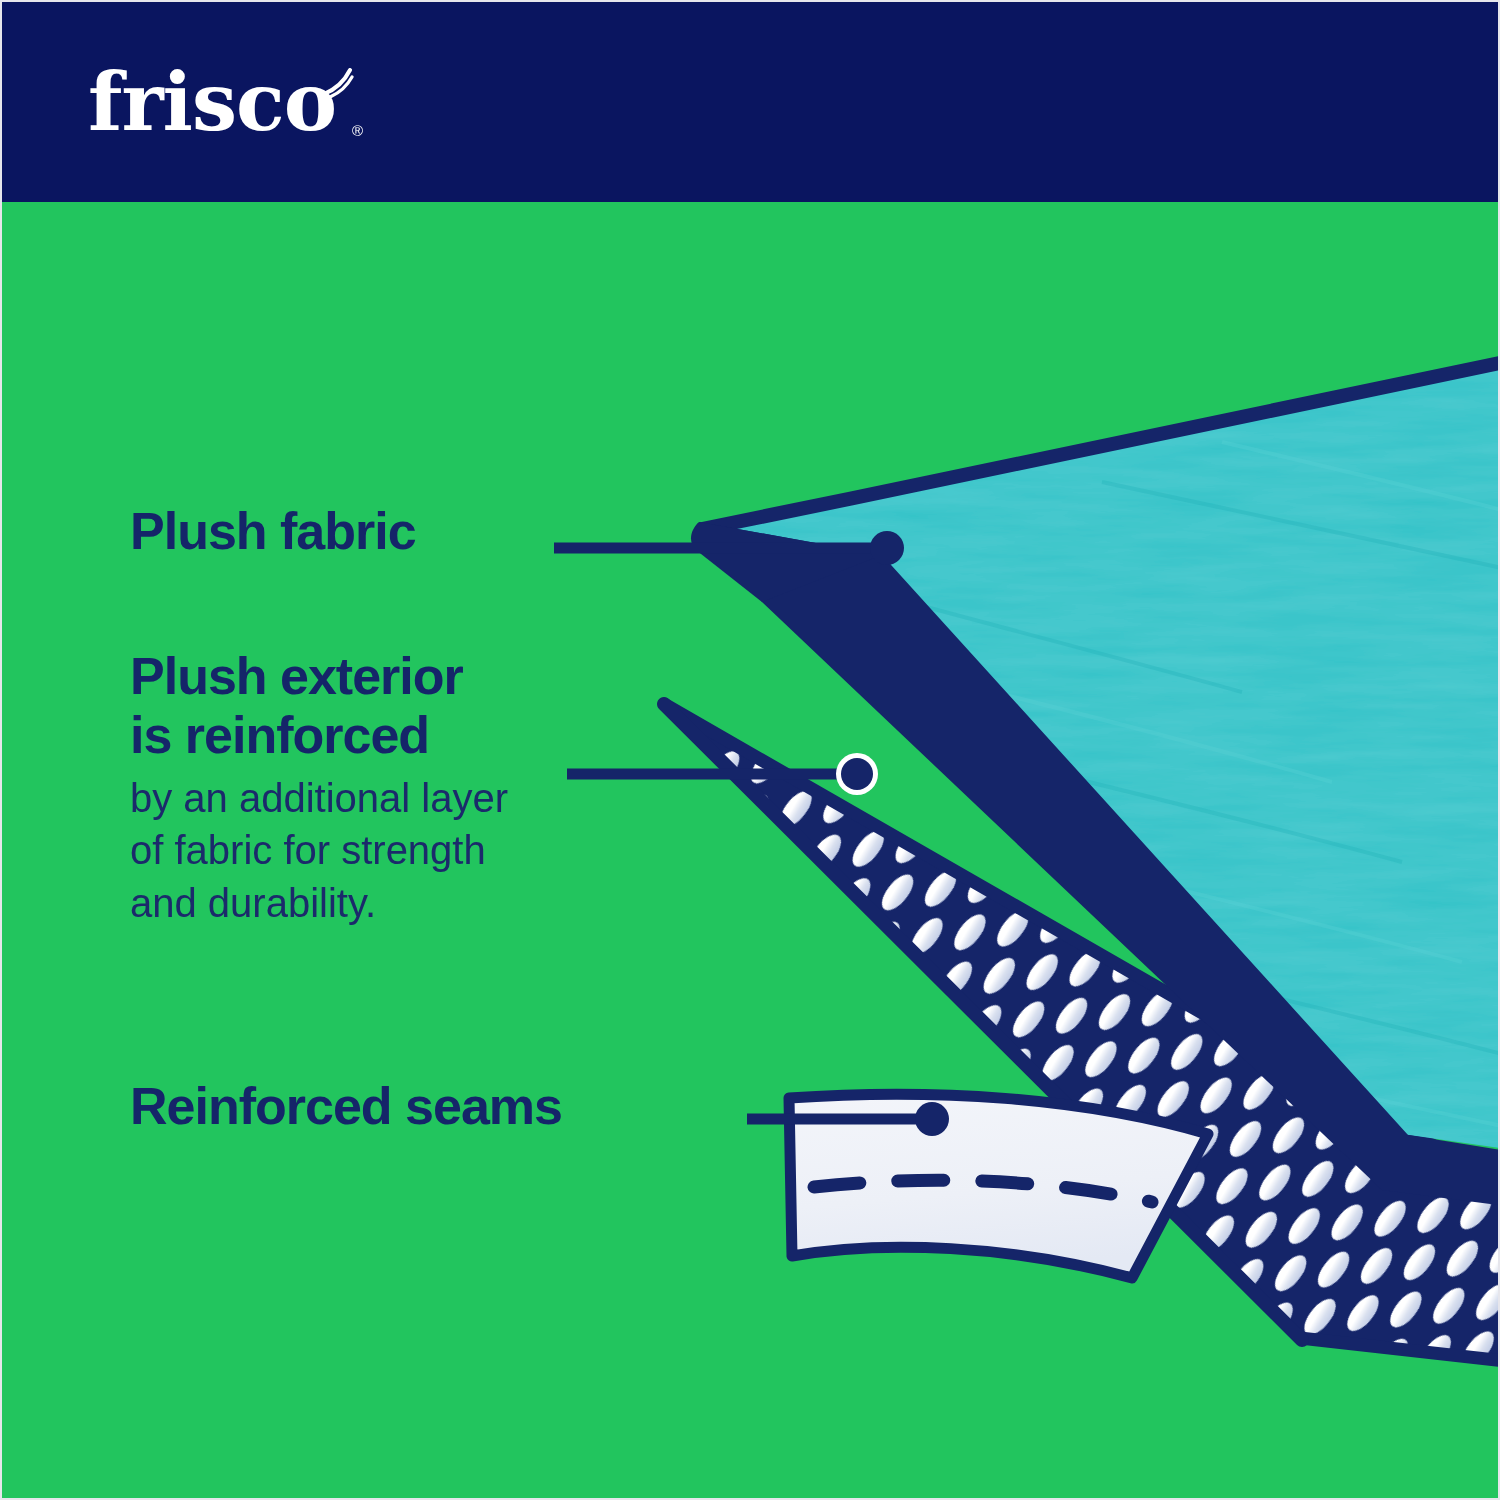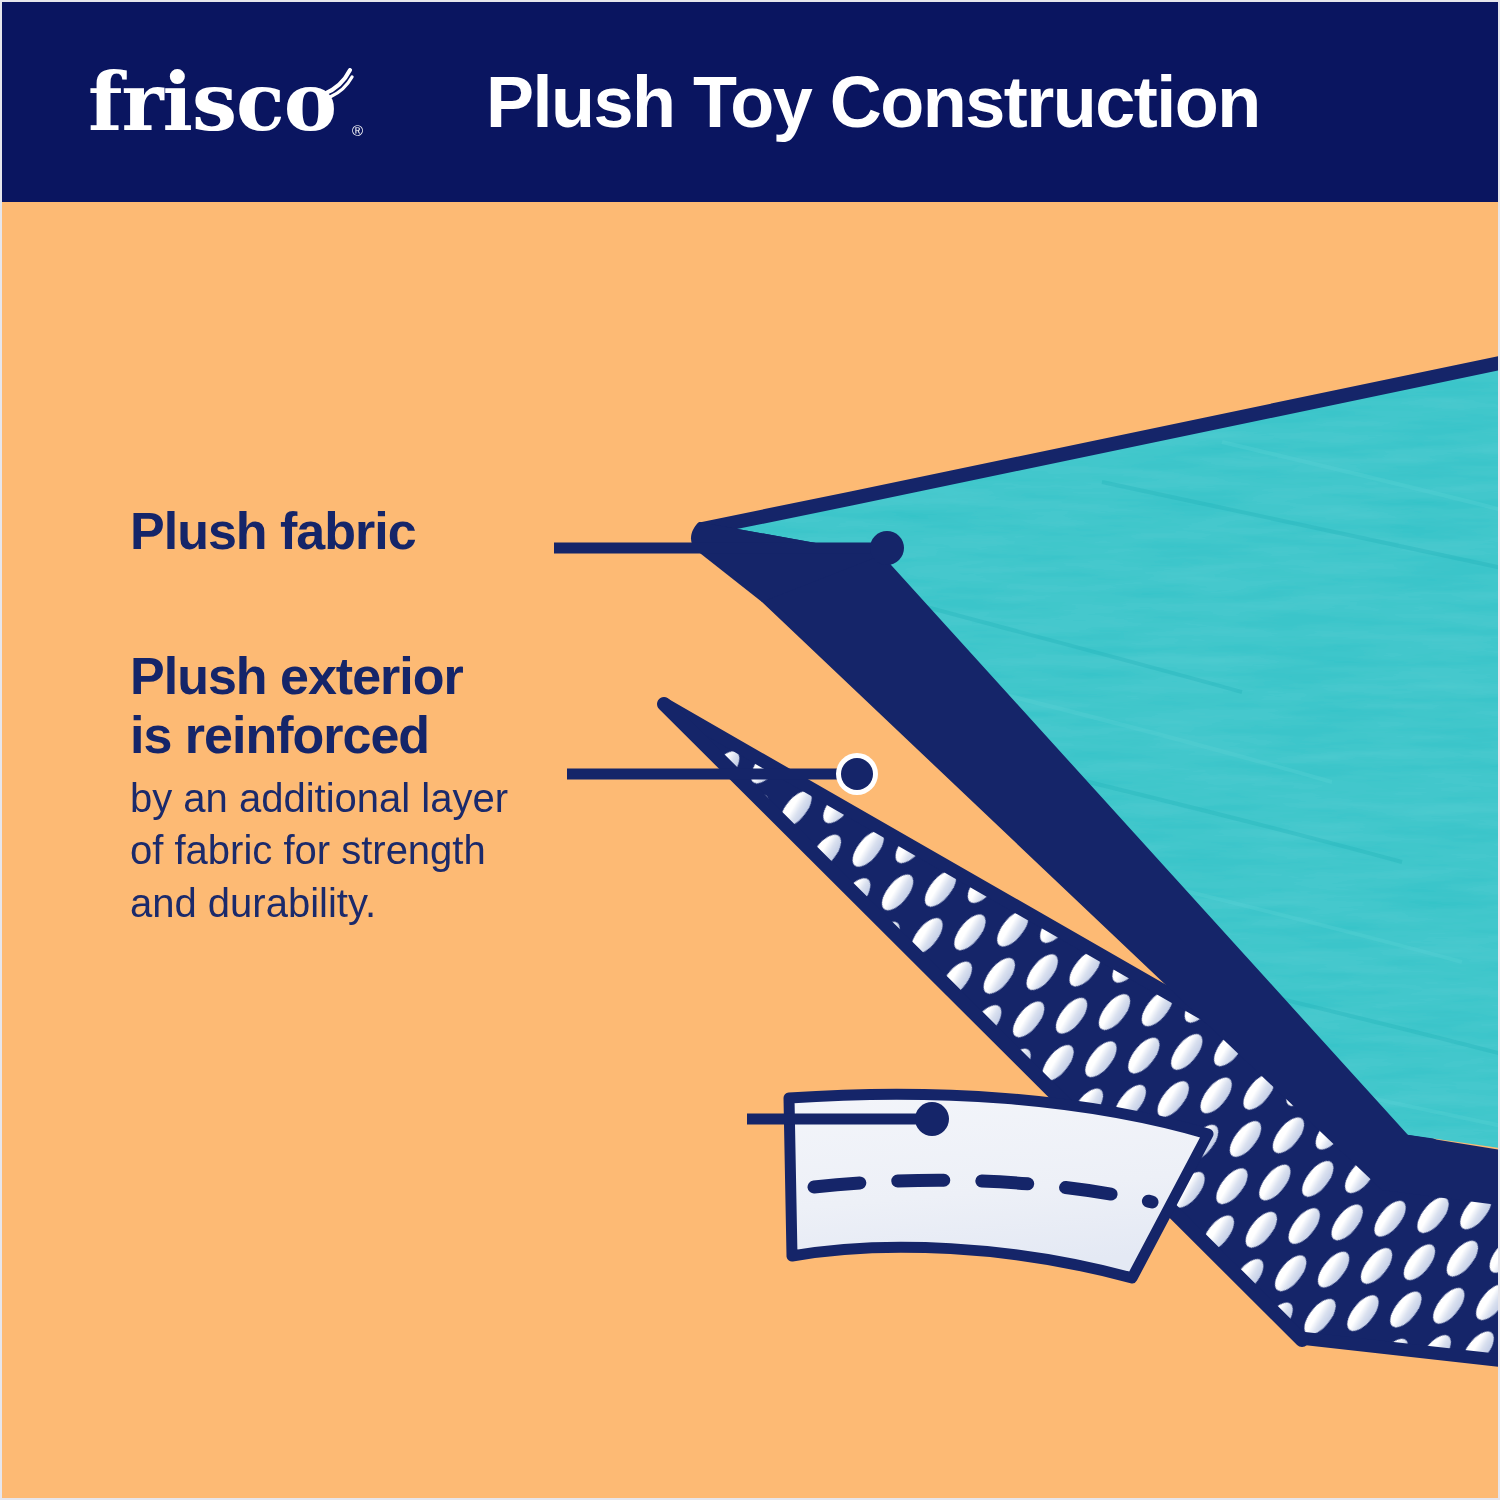--- a/index.html
+++ b/index.html
@@ -5,21 +5,21 @@
 <style>
   html, body {
     margin: 0;
     padding: 0;
     background: #ffffff;
   }
   #page {
     position: relative;
     width: 1500px;
     height: 1500px;
-    background: #fdba74;
+    background: #22c55e;
     overflow: hidden;
     font-family: "Liberation Sans", "DejaVu Sans", sans-serif;
     box-sizing: border-box;
     border: 2px solid #e6e6ec;
   }
 
   
   #header-banner {
     position: absolute;
     left: 0;
@@ -110,21 +110,20 @@
 
   <div id="header-banner">
     <div id="brand-logo">
       <span>frisco</span>
       <svg class="swish" viewBox="0 0 34 30">
         <path d="M4 26 C 14 22, 24 14, 30 2" stroke="#ffffff" stroke-width="4" fill="none" stroke-linecap="round"></path>
         <path d="M10 29 C 19 25, 27 18, 32 9" stroke="#ffffff" stroke-width="3.2" fill="none" stroke-linecap="round"></path>
       </svg>
       <span class="regmark">®</span>
     </div>
-    <div id="banner-title">Plush Toy Construction</div>
   </div>
 
   <svg id="illustration" viewBox="0 0 1500 1500">
     <defs>
 
       <filter id="furTexture" x="-5%" y="-5%" width="110%" height="110%">
         <feTurbulence type="fractalNoise" baseFrequency="0.012 0.09" numOctaves="3" seed="7" result="noise"></feTurbulence>
         <feDisplacementMap in="SourceGraphic" in2="noise" scale="9" xChannelSelector="R" yChannelSelector="G"></feDisplacementMap>
       </filter>
       <filter id="furShade" x="-5%" y="-5%" width="110%" height="110%">
@@ -252,15 +251,16 @@
     <p class="label-body">by an additional layer
 of fabric for strength
 and durability.</p>
   </div>
 
   <div class="label-block" id="label-plush-fabric">
     <p class="label-heading">Plush fabric</p>
   </div>
 
   <div class="label-block" id="label-reinforced-seams">
+    <p class="label-heading">Reinforced seams</p>
   </div>
 
 </div>
 
 </body></html>

